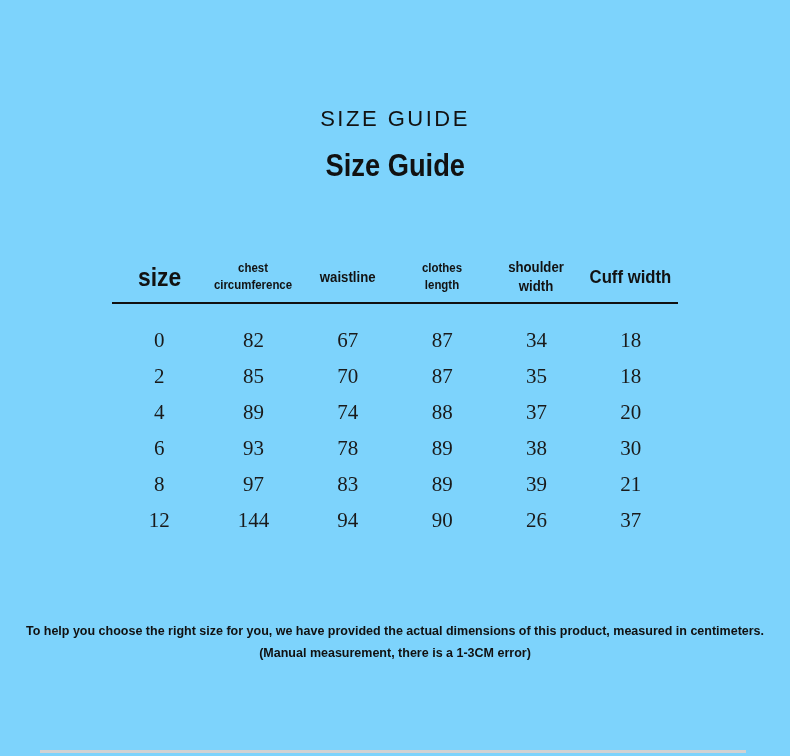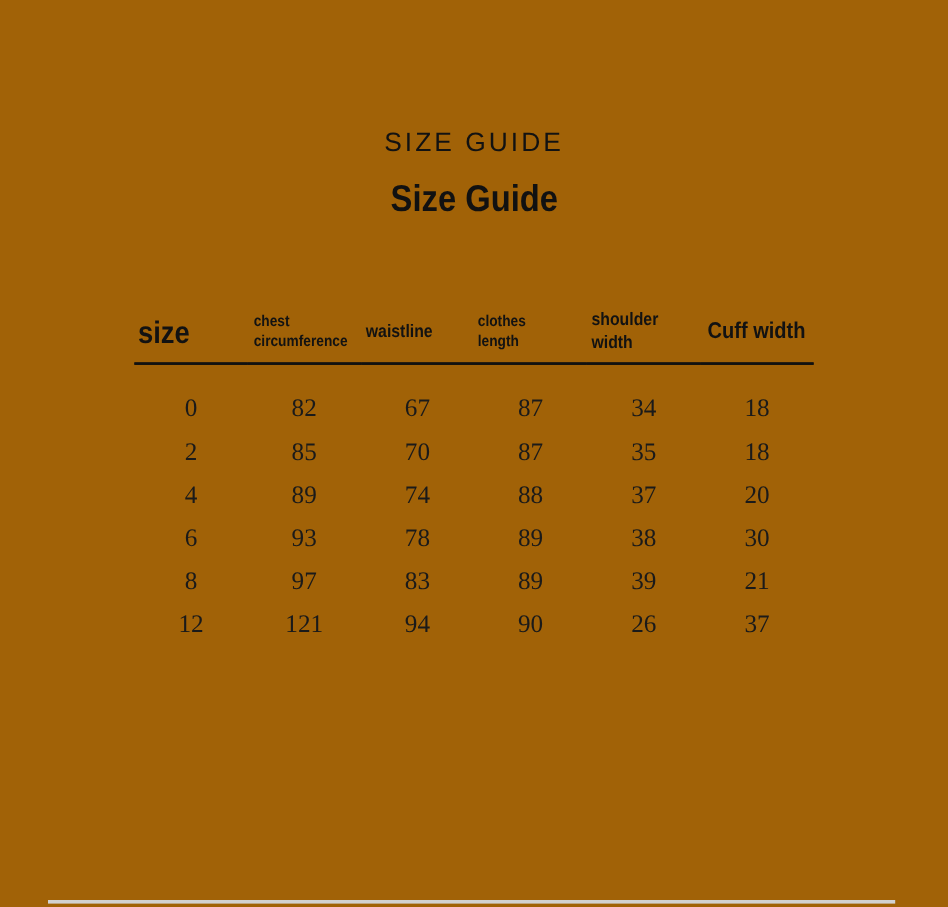--- a/index.html
+++ b/index.html
@@ -4,21 +4,21 @@
 <style>
   html, body {
     margin: 0;
     padding: 0;
     background: #ffffff;
   }
   .canvas {
     position: relative;
     width: 790px;
     height: 756px;
-    background: #a16207;
+    background: #7dd3fc;
     overflow: hidden;
     font-family: "Liberation Sans", sans-serif;
     color: #121212;
   }
   .cond {
     display: inline-block;
     transform: scaleX(0.88);
     transform-origin: center center;
   }
   .title-small {
@@ -47,21 +47,21 @@
     top: 252px;
     left: 112px;
     width: 566px;
     border-collapse: collapse;
     table-layout: fixed;
   }
   table.size-table thead th {
     height: 50px;
     padding: 0;
     vertical-align: middle;
-    text-align: left;
+    text-align: center;
     font-weight: 700;
     border-bottom: 2px solid #111111;
     line-height: 1.25;
   }
   
   table.size-table thead th:nth-child(1) .cond { font-size: 26px; }
   table.size-table thead th:nth-child(2) .cond { font-size: 13px; width: 90px; }
   table.size-table thead th:nth-child(3) .cond { font-size: 15px; }
   table.size-table thead th:nth-child(4) .cond { font-size: 13px; width: 52px; }
   table.size-table thead th:nth-child(5) .cond { font-size: 15px; width: 64px; }
@@ -158,25 +158,29 @@
         <tr>
           <td>8</td>
           <td>97</td>
           <td>83</td>
           <td>89</td>
           <td>39</td>
           <td>21</td>
         </tr>
         <tr>
           <td>12</td>
-          <td>121</td>
+          <td>144</td>
           <td>94</td>
           <td>90</td>
           <td>26</td>
           <td>37</td>
         </tr>
       </tbody>
   </table>
 
+  <div class="footer-note">
+    <div>To help you choose the right size for you, we have provided the actual dimensions of this product, measured in centimeters.</div>
+    <div>(Manual measurement, there is a 1-3CM error)</div>
+  </div>
 
   <div class="bottom-divider"></div>
 
 </div>
 
 </body></html>

